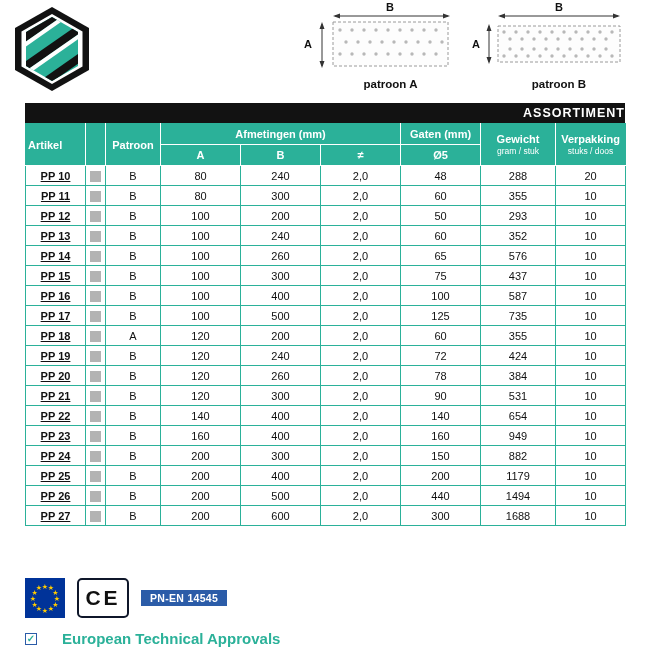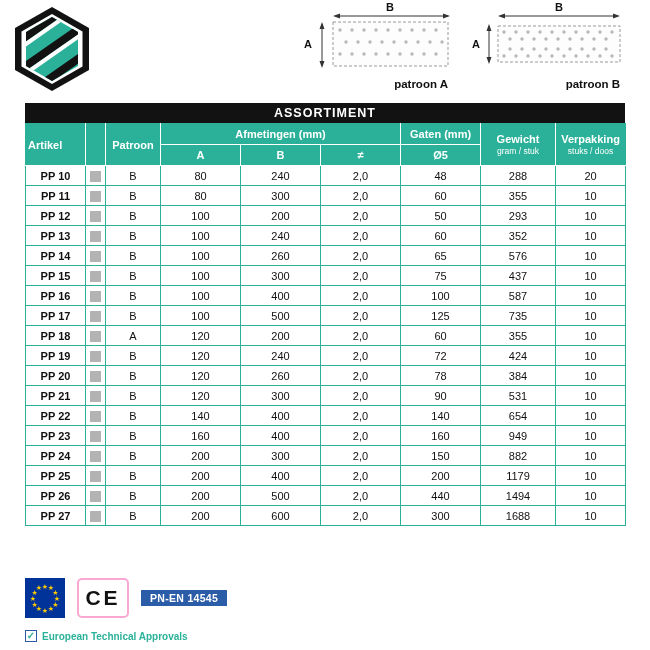--- a/index.html
+++ b/index.html
@@ -13,56 +13,56 @@
   *{box-sizing:border-box;margin:0;padding:0;}
   body{background:#e8e8e8;font-family:"Liberation Sans",sans-serif;}
   .page{position:relative;width:650px;height:650px;background:#ffffff;overflow:hidden;}
 
   
   .logo-wrap{position:absolute;left:12px;top:4px;}
   .diagram{position:absolute;top:2px;width:170px;}
   .diagram-a{left:298px;}
   .diagram-b{left:468px;}
   .diagram svg{display:block;}
-  .diagram-label{position:absolute;top:76px;font-size:11.5px;font-weight:bold;color:#111;text-align:right;}
+  .diagram-label{position:absolute;top:76px;font-size:11.5px;font-weight:bold;color:#111;text-align:center;}
   .diagram-a .diagram-label{left:35px;width:115px;}
   .diagram-b .diagram-label{left:30px;width:122px;}
   .dim-text{font-size:11px;font-weight:bold;fill:#111;font-family:"Liberation Sans",sans-serif;}
   .dim-line{stroke:#333;stroke-width:1;}
   .dim-arrow{fill:#333;}
   .plate{fill:#fdfdfd;stroke:#9a9a9a;stroke-width:1;stroke-dasharray:3 2;}
   .hole{fill:#b8b8b8;}
 
   
   .table-wrap{position:absolute;left:25px;top:103px;width:600px;}
-  .title-bar{background:var(--dark);color:#fff;height:20px;line-height:20px;text-align:center;
+  .title-bar{background:var(--dark);color:#fff;height:20px;line-height:20px;text-align:right;
     font-size:12.5px;font-weight:bold;letter-spacing:1px;}
   table{border-collapse:collapse;width:600px;table-layout:fixed;font-size:11px;color:#111;}
   thead th{background:var(--teal);color:#fff;font-weight:bold;border:1px solid #fff;
     height:21px;text-align:center;padding:0 2px;}
   thead th.h-artikel{text-align:left;border-left:1px solid var(--teal);}
   thead th.h-verpakking{border-right:1px solid var(--teal);}
   thead tr:first-child th{border-top:1px solid var(--teal);}
   .sub-label{font-size:8.5px;font-weight:normal;line-height:10px;}
   .main-label{line-height:13px;}
   tbody td{border:1px solid var(--teal);height:20px;text-align:center;padding:0;background:#fff;}
-  tbody td.c-artikel{font-weight:bold;}
+  tbody td.c-artikel{font-weight:bold;text-decoration:underline;}
   .gray-square{display:inline-block;width:11px;height:11px;background:var(--graysq);vertical-align:middle;}
 
   
   .certs{position:absolute;left:25px;top:578px;display:flex;align-items:center;gap:12px;}
   .eu-flag{display:block;}
-  .ce-box{width:52px;height:40px;border:2px solid #f9a8d4;border-radius:5px;display:flex;
+  .ce-box{width:52px;height:40px;border:2px solid #0f172a;border-radius:5px;display:flex;
     align-items:center;justify-content:center;font-size:21px;font-weight:bold;letter-spacing:3px;color:#111;background:#fff;}
   .norm-badge{background:var(--badgeblue);color:#fff;font-size:10.5px;font-weight:bold;
     padding:2px 9px;letter-spacing:.3px;}
   .approvals{position:absolute;left:25px;top:630px;display:flex;align-items:center;gap:5px;}
   .check-box{width:12px;height:12px;border:1px solid var(--badgeblue);background:#fff;display:flex;
     align-items:center;justify-content:center;font-size:10px;color:var(--teal);font-weight:bold;line-height:1;}
-  .approvals-text{font-size:10px;font-weight:bold;color:var(--teal);}
+  .approvals-text{font-size:15px;font-weight:bold;color:var(--teal);margin-left:20px;}
 </style>
 </head>
 <body>
 
 <div class="page">
 
   <div class="logo-wrap">
     <svg width="80" height="92" viewBox="0 0 80 92">
       <defs>
         <clipPath id="hexclip">

